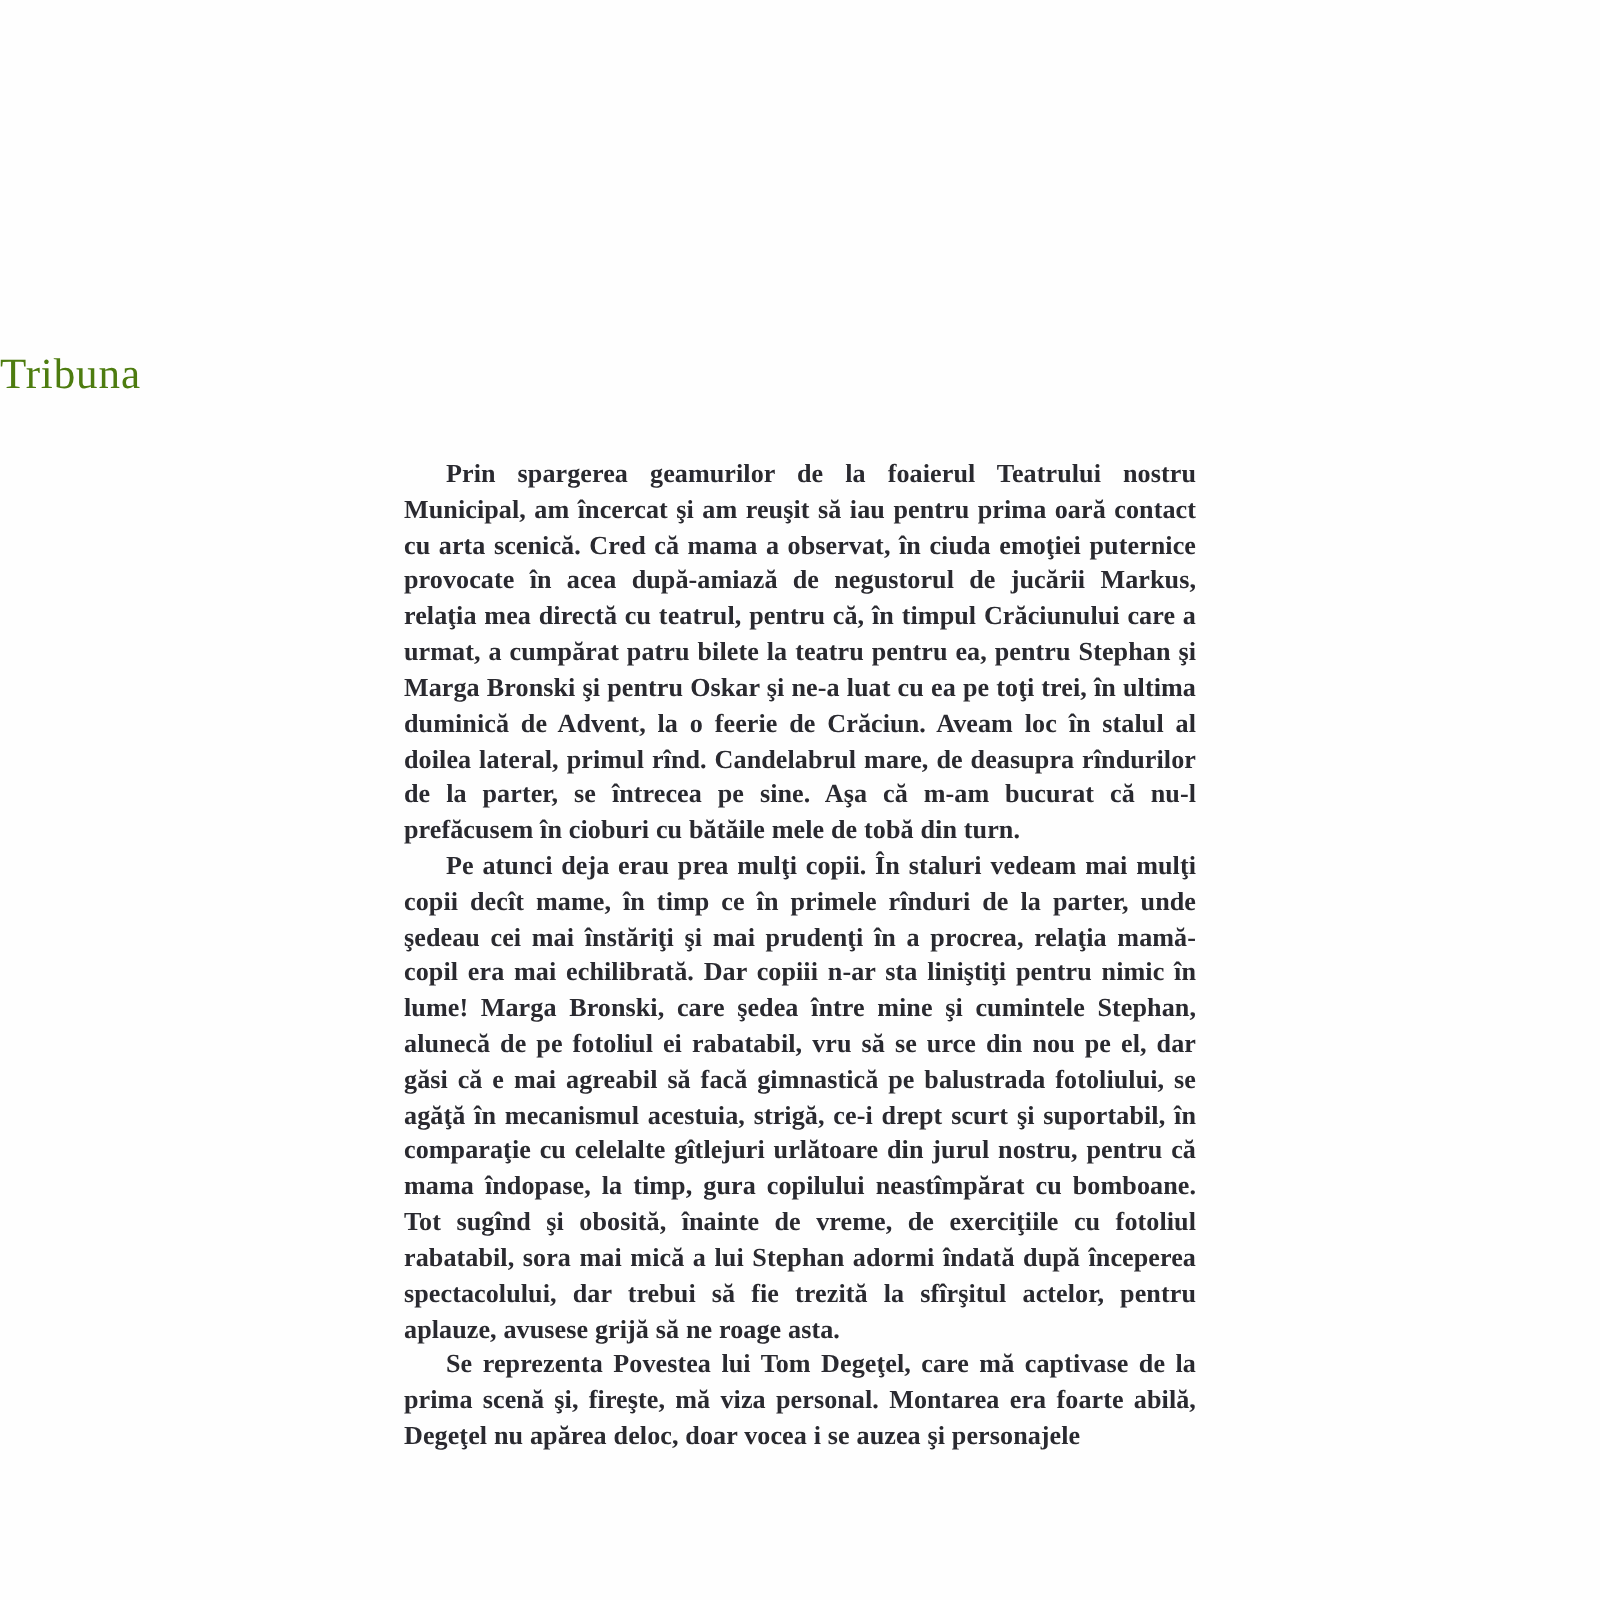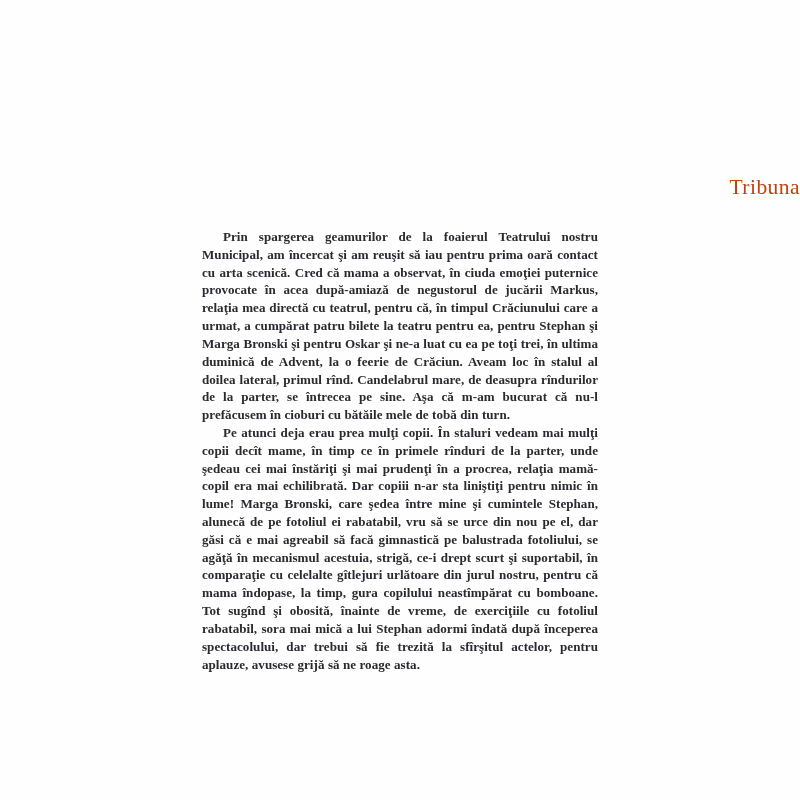--- a/index.html
+++ b/index.html
@@ -24,26 +24,26 @@
     box-sizing: border-box;
     overflow: hidden;
   }
 
   
   #chapter-title {
     position: absolute;
     top: 162px;
     left: 0;
     width: 800px;
-    text-align: right;
+    text-align: left;
     font-family: "Liberation Serif", "DejaVu Serif", serif;
     font-size: 21.5px;
     font-weight: 400;
     letter-spacing: 0.45px;
-    color: #c2410c;
+    color: #4d7c0f;
     line-height: 1.1;
   }
 
   
   #text-block {
     position: absolute;
     top: 228px;
     left: 202px;
     width: 396px;
     font-size: 13.05px;
@@ -72,15 +72,16 @@
 </head>
 <body>
 
 <div id="page">
 
   <h1 id="chapter-title">Tribuna</h1>
 
   <div id="text-block">
     <p>Prin spargerea geamurilor de la foaierul Teatrului nostru Municipal, am încercat şi am reuşit să iau pentru prima oară contact cu arta scenică. Cred că mama a observat, în ciuda emoţiei puternice provocate în acea după-amiază de negustorul de jucării Markus, relaţia mea directă cu teatrul, pentru că, în timpul Crăciunului care a urmat, a cumpărat patru bilete la teatru pentru ea, pentru Stephan şi Marga Bronski şi pentru Oskar şi ne-a luat cu ea pe toţi trei, în ultima duminică de Advent, la o feerie de Crăciun. Aveam loc în stalul al doilea lateral, primul rînd. Candelabrul mare, de deasupra rîndurilor de la parter, se întrecea pe sine. Aşa că m-am bucurat că nu-l prefăcusem în cioburi cu bătăile mele de tobă din turn.</p>
     <p>Pe atunci deja erau prea mulţi copii. În staluri vedeam mai mulţi copii decît mame, în timp ce în primele rînduri de la parter, unde şedeau cei mai înstăriţi şi mai prudenţi în a procrea, relaţia mamă-copil era mai echilibrată. Dar copiii n-ar sta liniştiţi pentru nimic în lume! Marga Bronski, care şedea între mine şi cumintele Stephan, alunecă de pe fotoliul ei rabatabil, vru să se urce din nou pe el, dar găsi că e mai agreabil să facă gimnastică pe balustrada fotoliului, se agăţă în mecanismul acestuia, strigă, ce-i drept scurt şi suportabil, în comparaţie cu celelalte gîtlejuri urlătoare din jurul nostru, pentru că mama îndopase, la timp, gura copilului neastîmpărat cu bomboane. Tot sugînd şi obosită, înainte de vreme, de exerciţiile cu fotoliul rabatabil, sora mai mică a lui Stephan adormi îndată după începerea spectacolului, dar trebui să fie trezită la sfîrşitul actelor, pentru aplauze, avusese grijă să ne roage asta.</p>
+    <p class="clipped">Se reprezenta Povestea lui Tom Degeţel, care mă captivase de la prima scenă şi, fireşte, mă viza personal. Montarea era foarte abilă, Degeţel nu apărea deloc, doar vocea i se auzea şi personajele</p>
   </div>
 
 </div>
 
 </body></html>

